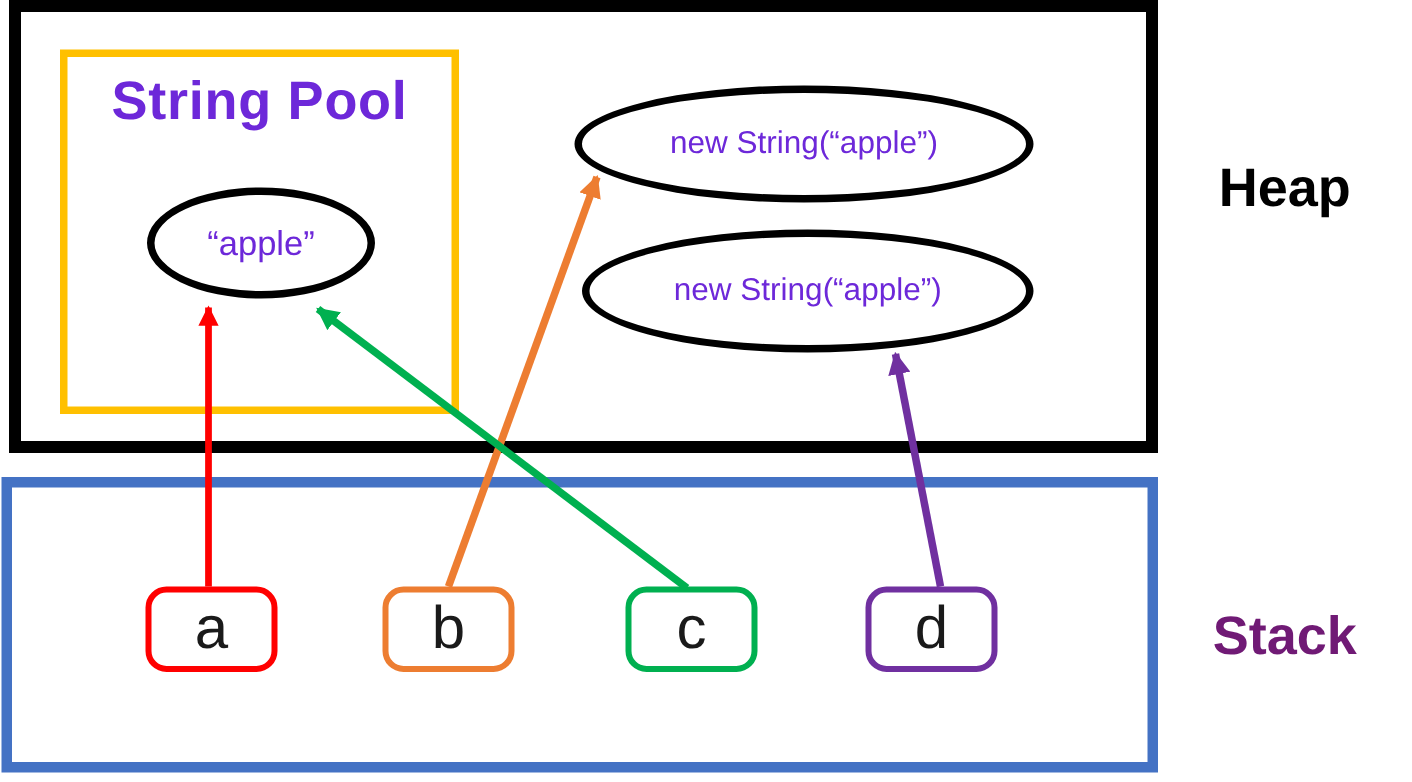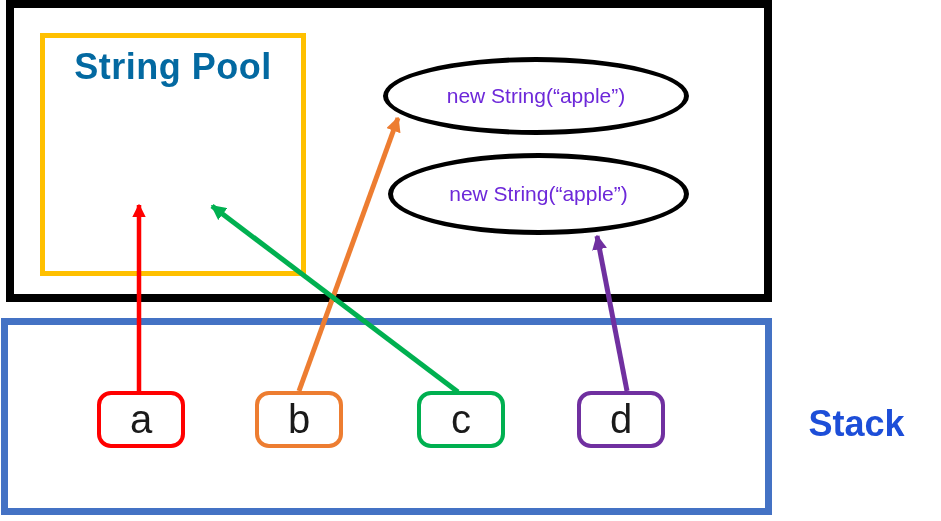--- a/index.html
+++ b/index.html
@@ -42,21 +42,21 @@
     border: 5px solid #FFC000;
     background: #ffffff;
   }
   .string-pool-title {
     position: absolute;
     left: 40px; top: 46px;
     width: 266px;
     text-align: center;
     font-size: 36px;
     font-weight: bold;
-    color: #0369a1;
+    color: #6d28d9;
     letter-spacing: 0.5px;
   }
 
   
   .ellipse {
     position: absolute;
     border: 5px solid #000000;
     border-radius: 50%;
     background: #ffffff;
     display: flex;
@@ -78,21 +78,21 @@
     border: 7px solid #4472C4;
     background: #ffffff;
   }
   .stack-label {
     position: absolute;
     left: 772px; top: 399px;
     width: 169px; height: 50px;
     text-align: center;
     font-size: 36px;
     font-weight: bold;
-    color: #1d4ed8;
+    color: #701a75;
     line-height: 50px;
   }
 
   
   .var-box {
     position: absolute;
     top: 391px;
     width: 88px; height: 57px;
     border-radius: 14px;
     border: 4px solid #000;
@@ -116,24 +116,28 @@
     pointer-events: none;
     z-index: 10;
   }
 </style>
 </head>
 <body>
 
 <div class="canvas">
 
   <div class="heap-box"></div>
+  <div class="heap-label">Heap</div>
 
   <div class="string-pool-box"></div>
   <div class="string-pool-title">String Pool</div>
 
+  <div class="ellipse ellipse-apple">
+    <span>“apple”</span>
+  </div>
   <div class="ellipse ellipse-new1">
     <span>new String(“apple”)</span>
   </div>
   <div class="ellipse ellipse-new2">
     <span>new String(“apple”)</span>
   </div>
 
   <div class="stack-box"></div>
   <div class="stack-label">Stack</div>
 

